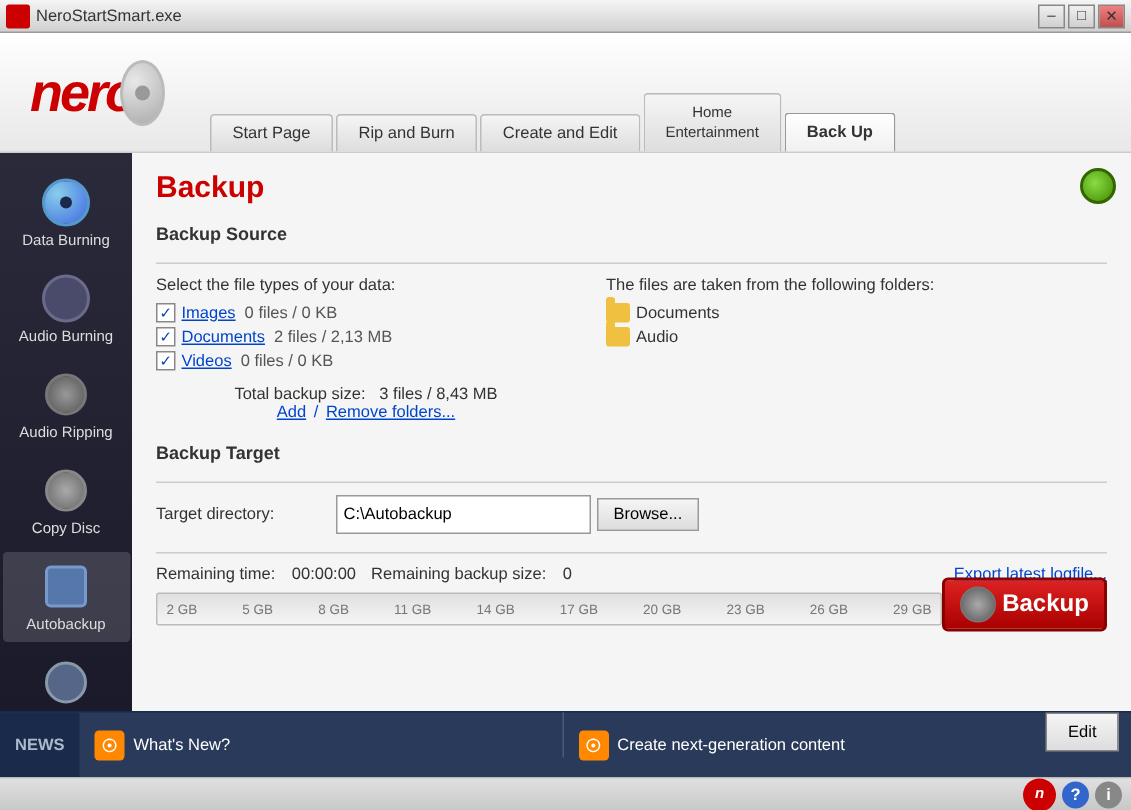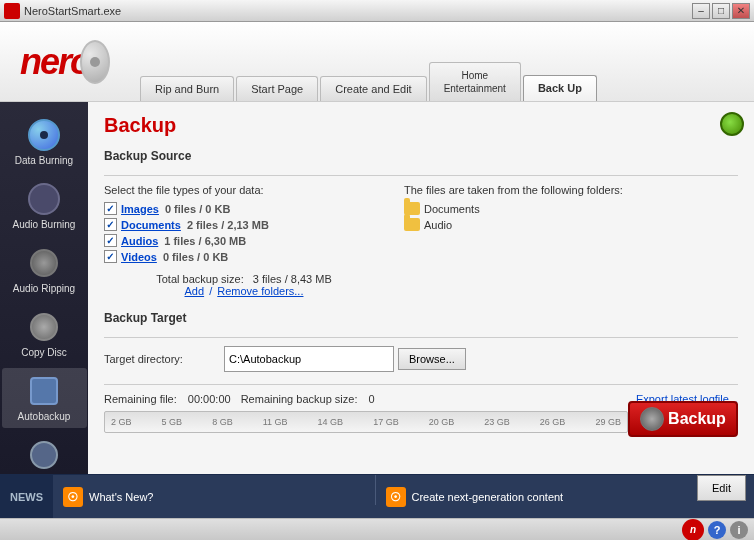--- a/index.html
+++ b/index.html
@@ -186,21 +186,21 @@
       gap: 20px;
       margin-bottom: 8px;
     }
 
     .source-left { flex: 0 0 280px; }
     .source-right { flex: 1; }
 
     .source-desc { font-size: 11px; color: #333; margin-bottom: 6px; }
     .folders-label { font-size: 11px; color: #333; margin-bottom: 6px; }
 
-    .file-list { list-style: none; font-weight: bold; }
+    .file-list { list-style: none; }
     .file-item {
       display: flex;
       align-items: center;
       margin-bottom: 3px;
       font-size: 11px;
     }
     .checkbox {
       width: 13px; height: 13px;
       border: 1px solid #888;
       background: #fff;
@@ -457,22 +457,22 @@
 
   <div class="header">
     <div class="nero-brand">
       <div class="nero-logo">
         <span class="nero-logo-text">nero</span>
         <div class="logo-disc"></div>
       </div>
     </div>
 
     <div class="nav-tabs">
+      <div class="nav-tab">Start Page</div>
       <div class="nav-tab">Rip and Burn</div>
-      <div class="nav-tab">Start Page</div>
       <div class="nav-tab">Create and Edit</div>
       <div class="nav-tab" style="font-size:10px; line-height:1.3;">
         <span>Home<br>Entertainment</span>
       </div>
       <div class="nav-tab active">Back Up</div>
     </div>
   </div>
 
   <div class="content-area">
 
@@ -528,25 +528,20 @@
             <ul class="file-list">
               <li class="file-item">
                 <div class="checkbox checked"></div>
                 <span class="file-link">Images</span>
                 <span class="file-size">0 files / 0 KB</span>
               </li>
               <li class="file-item">
                 <div class="checkbox checked"></div>
                 <span class="file-link">Documents</span>
                 <span class="file-size">2 files / 2,13 MB</span>
-              </li>
-              <li class="file-item">
-                <div class="checkbox checked"></div>
-                <span class="file-link">Audios</span>
-                <span class="file-size">1 files / 6,30 MB</span>
               </li>
               <li class="file-item">
                 <div class="checkbox checked"></div>
                 <span class="file-link">Videos</span>
                 <span class="file-size">0 files / 0 KB</span>
               </li>
             </ul>
             <div class="total-row">
               <span>
                 <span>Total backup size:</span>
@@ -579,21 +574,21 @@
         <div class="target-row">
           <span class="target-label">Target directory:</span>
           <input class="target-input" type="text" value="C:\Autobackup" style="">
           <button class="browse-btn">Browse...</button>
         </div>
       </div>
 
       <div class="progress-area">
         <div class="progress-info">
           <span class="progress-info-item">
-            <span>Remaining file:</span>
+            <span>Remaining time:</span>
             &nbsp;
             <span>00:00:00</span>
           </span>
           <span class="progress-info-item">
             <span>Remaining backup size:</span>
             &nbsp;
             <span>0</span>
           </span>
           <span class="export-link">Export latest logfile...</span>
         </div>

